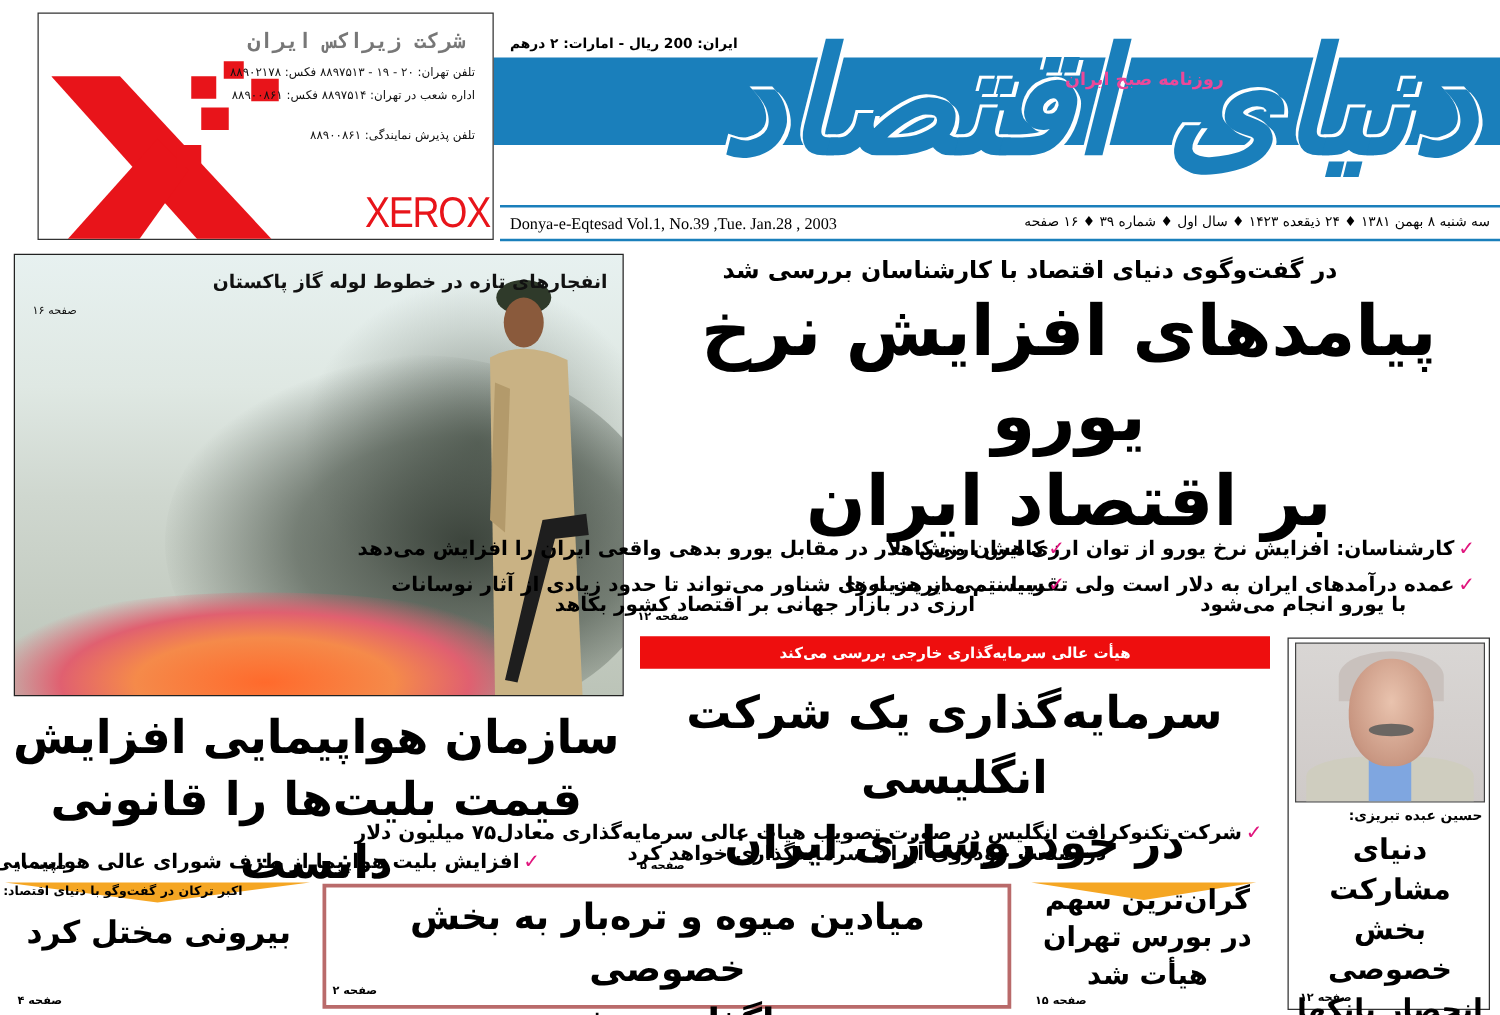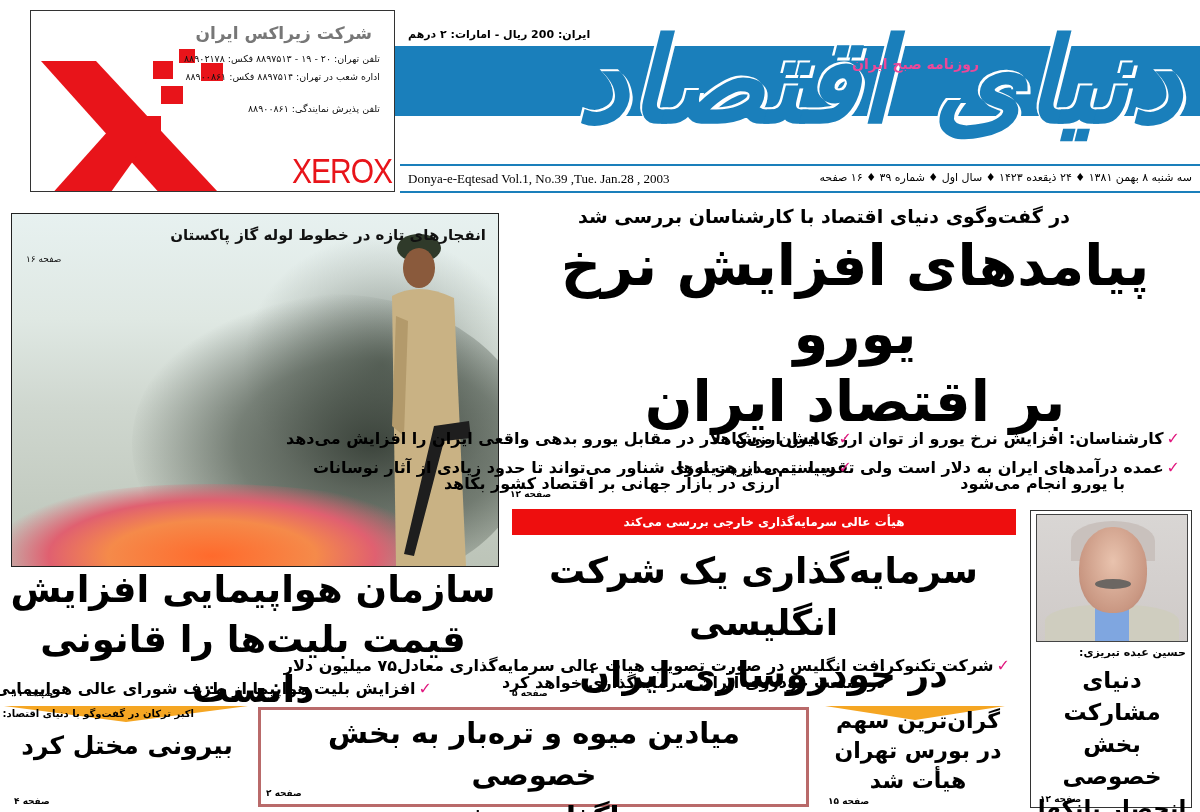--- a/index.html
+++ b/index.html
@@ -5,34 +5,34 @@
   html, body { margin:0; padding:0; }
   body { width:1200px; height:812px; background:#ffffff; position:relative; overflow:hidden;
          font-family:"DejaVu Sans", sans-serif; color:#000; }
   .abs { position:absolute; }
   .rtl { direction:rtl; }
 
   
   .band { left:32px; top:46px; width:1168px; height:70px; background:#1a7fbb; }
   .ad { left:30px; top:10px; width:365px; height:182px; background:#fff; border:1px solid #333; box-sizing:border-box; overflow:hidden; }
   .ad-x { left:10px; top:30px; width:190px; height:165px; }
-  .ad-title { right:22px; top:12px; font-size:17px; color:#777; font-weight:bold; }
+  .ad-title { right:22px; top:12px; font-size:17px; color:#777; font-weight:bold;font-family:Liberation Mono, monospace; }
   .ad-line { right:14px; font-size:9.5px; color:#111; white-space:nowrap; }
   .ad-brand { right:2px; bottom:0px; font-family:"Liberation Sans", sans-serif; font-size:30px; color:#e8141a; letter-spacing:-1px; transform:scaleY(1.15); transform-origin:bottom; }
   .price { left:408px; top:28px; font-size:11px; font-weight:bold; white-space:nowrap; }
   .logo { left:600px; top:4px; width:590px; height:155px; }
   .logo-word { right:8px; top:2px; font-size:118px; font-weight:bold; color:#1a7fbb; font-family:"DejaVu Serif", serif;
                text-shadow:3px 3px 0 #fff, -2px -2px 0 #fff; line-height:150px; white-space:nowrap; font-style:italic; }
   .tagline { left:852px; top:56px; font-size:14px; color:#ec4899; font-weight:bold; }
   .rule { left:400px; height:2px; width:800px; background:#1a7fbb; }
   .dateline-en { left:408px; top:171px; font-family:"Liberation Serif", serif; font-size:13px; white-space:nowrap; }
   .dateline-fa { right:8px; top:171px; font-size:11px; white-space:nowrap; }
 
   
-  .photo { left:11px; top:213px; width:486px; height:352px; border:1px solid #222; overflow:hidden;
+  .photo { left:11px; top:203px; width:486px; height:352px; border:1px solid #222; overflow:hidden;
            background:linear-gradient(180deg,#e7f1f0 0%,#dfe8e3 30%,#cfd7cf 55%,#bcc4b8 100%); }
   .smoke { left:120px; top:80px; width:400px; height:300px; border-radius:50%;
            background:radial-gradient(ellipse at 60% 50%, rgba(40,48,40,.85) 0%, rgba(60,70,60,.6) 40%, rgba(120,130,120,0) 72%); }
   .smoke2 { left:230px; top:20px; width:280px; height:260px; border-radius:50%;
            background:radial-gradient(ellipse at 50% 50%, rgba(70,80,70,.6) 0%, rgba(110,120,110,.2) 50%, rgba(0,0,0,0) 70%); }
   .fire { left:-10px; top:270px; width:420px; height:90px; border-radius:50% 50% 0 0;
           background:radial-gradient(ellipse at 50% 80%, #ff6a2c 0%, #f58a4a 35%, #e06070 55%, rgba(200,80,80,0) 75%); }
   .soldier { left:362px; top:12px; width:110px; height:340px; }
   .photo-cap { right:12px; top:12px; font-size:15px; font-weight:bold; color:#111; white-space:nowrap; }
   .photo-page { left:14px; top:40px; font-size:9px; color:#111; }

